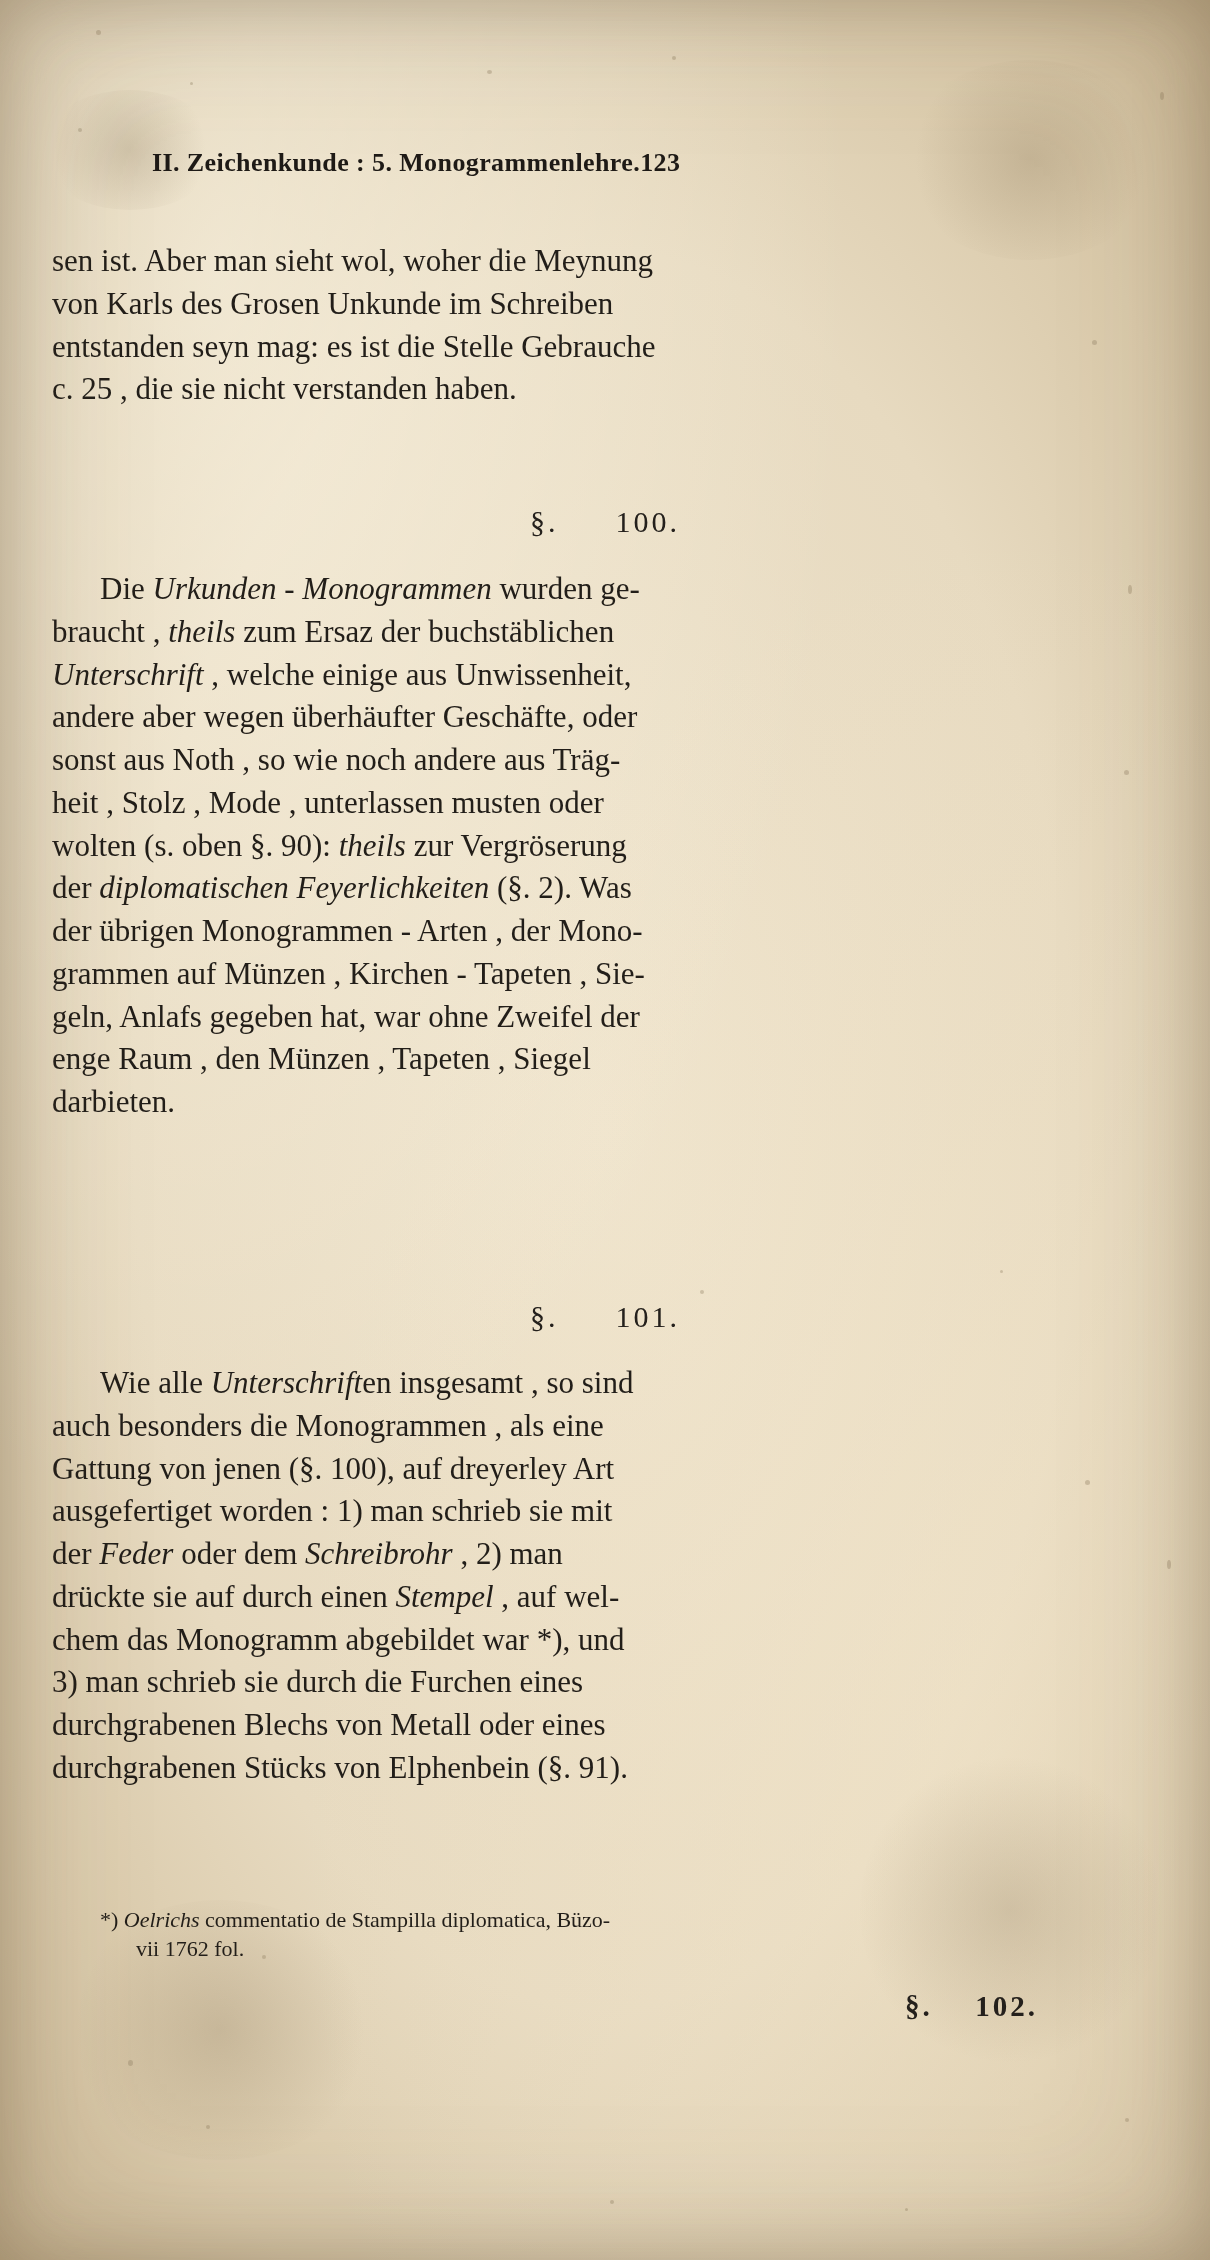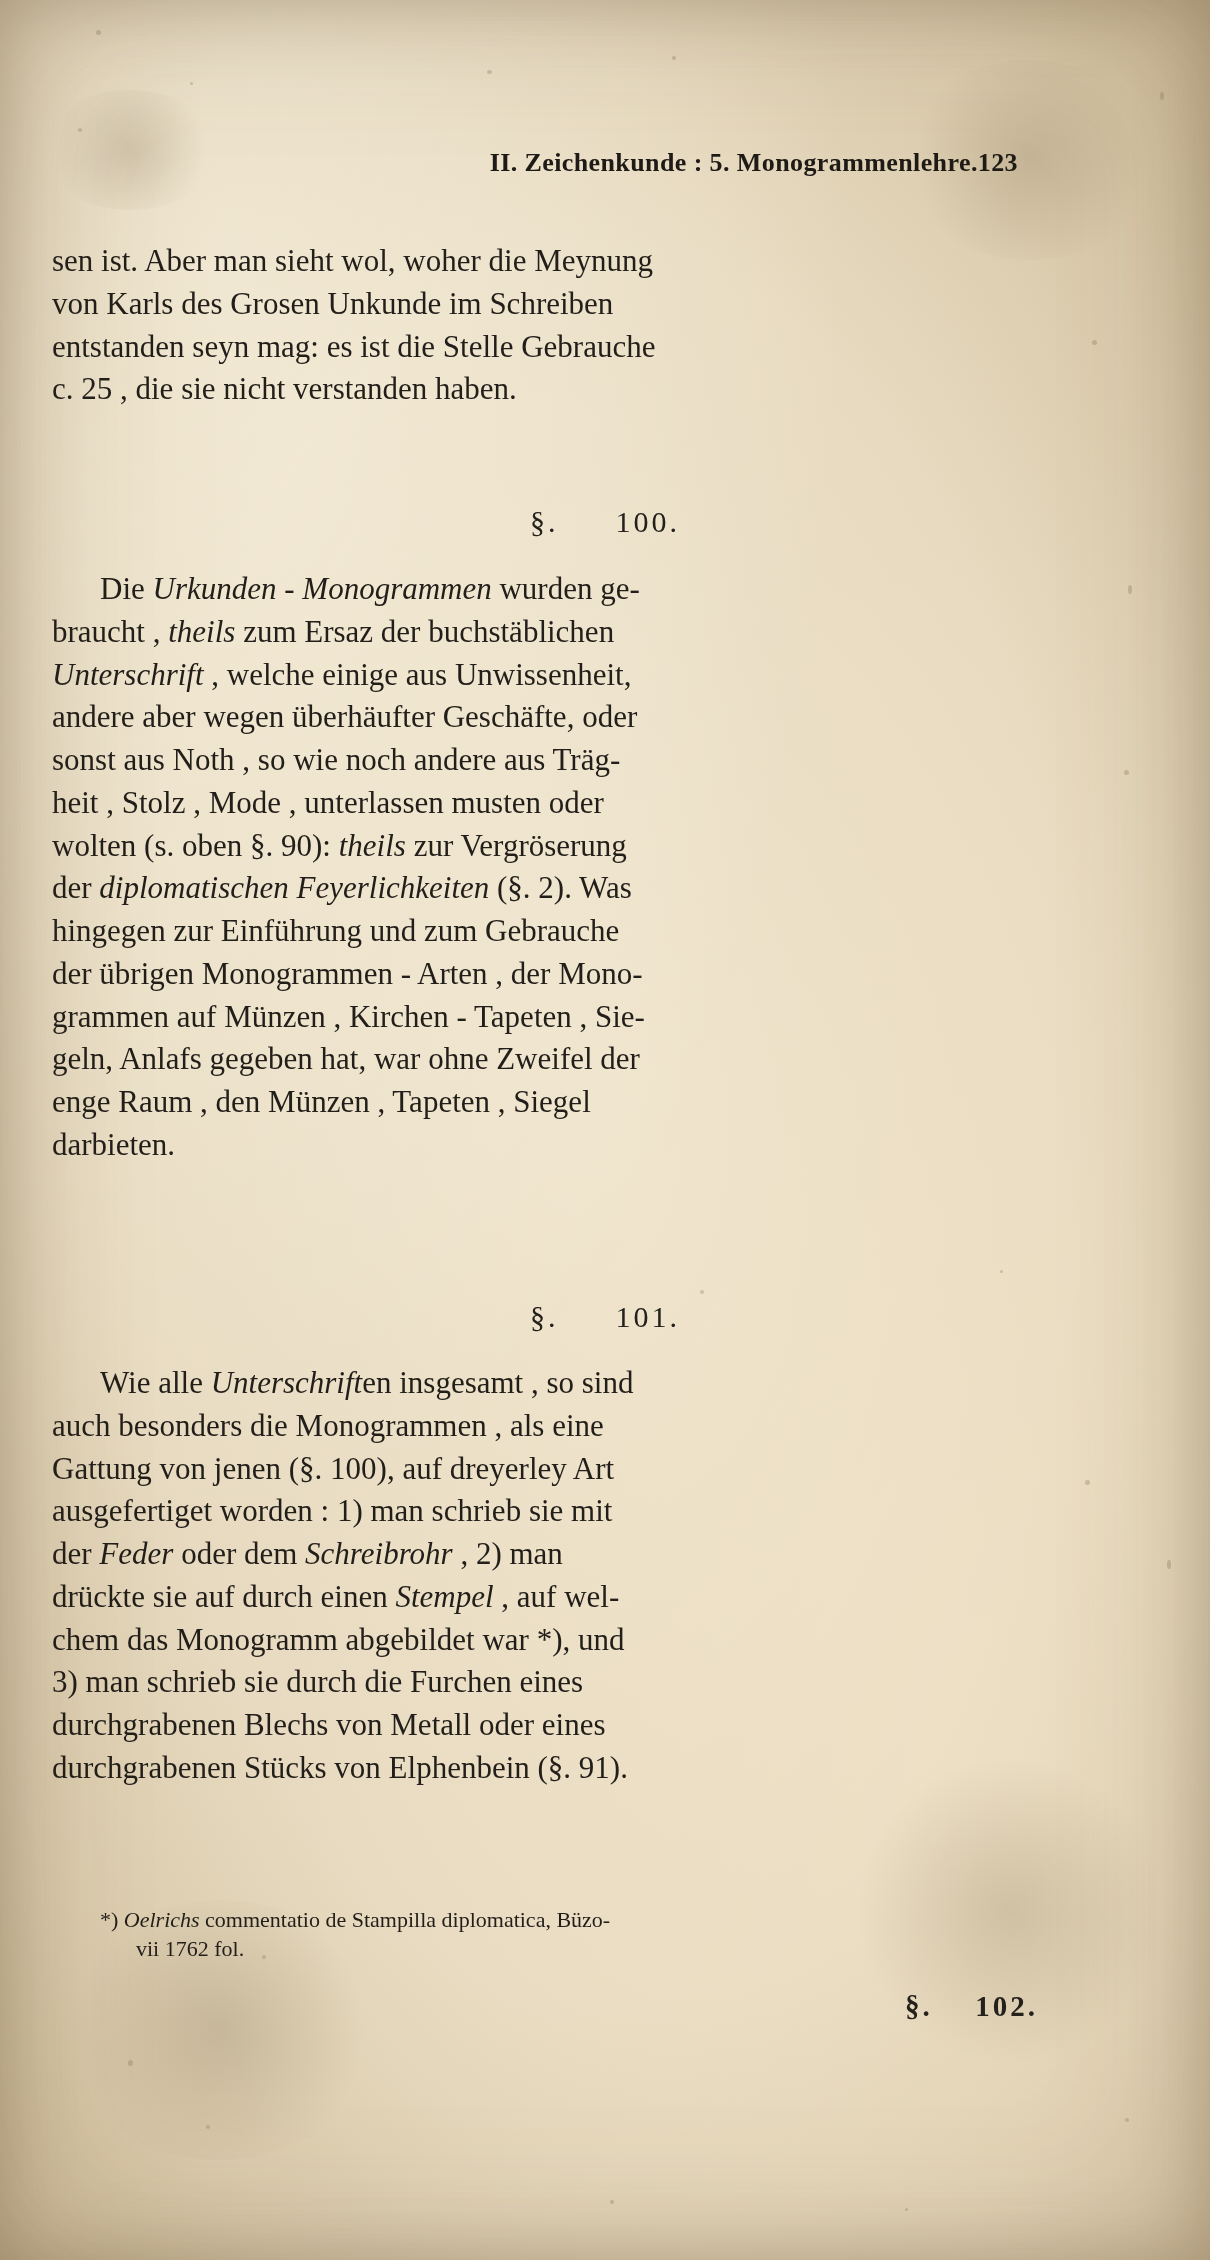--- a/index.html
+++ b/index.html
@@ -53,21 +53,21 @@
     height: 2260px;
   }
   
   .runhead {
     position: absolute;
     left: 152px;
     top: 148px;
     width: 880px;
     display: flex;
     align-items: baseline;
-    justify-content: flex-end;
+    justify-content: flex-start;
     font-size: 26px;
     letter-spacing: 0.4px;
     font-weight: 700;
     color: #1e1a16;
   }
   .runhead .rh-title { white-space: nowrap; }
   .runhead .rh-page { font-size: 26px; font-weight: 700; padding-right: 14px;}
   
   .para {
     position: absolute;
@@ -159,21 +159,20 @@
 
     <div class="para" style="left:52px; top:568px; width:1010px;">
       <span class="ln" style="padding-left:48px;">Die <i>Urkunden - Monogrammen</i> wurden ge-</span>
       <span class="ln">braucht ,  <i>theils</i> zum Ersaz  der buchstäblichen</span>
       <span class="ln"><i>Unterschrift</i> ,  welche einige aus Unwissenheit,</span>
       <span class="ln">andere aber wegen überhäufter Geschäfte,  oder</span>
       <span class="ln">sonst aus Noth ,  so wie noch andere aus Träg-</span>
       <span class="ln">heit ,  Stolz ,  Mode ,  unterlassen  musten oder</span>
       <span class="ln">wolten (s. oben §. 90):  <i>theils</i> zur Vergröserung</span>
       <span class="ln">der <i>diplomatischen Feyerlichkeiten</i> (§. 2).  Was</span>
-      <span class="ln">hingegen zur Einführung  und  zum  Gebrauche</span>
       <span class="ln">der  übrigen  Monogrammen - Arten ,  der Mono-</span>
       <span class="ln">grammen auf Münzen ,  Kirchen - Tapeten ,  Sie-</span>
       <span class="ln">geln,  Anlafs gegeben hat,  war ohne Zweifel der</span>
       <span class="ln">enge  Raum ,   den  Münzen ,   Tapeten ,   Siegel</span>
       <span class="ln">darbieten.</span>
     </div>
 
     <div class="secmark" style="top:1300px;">
       <span>§.</span>
       <span style="display:inline-block;width:32px;"></span>

